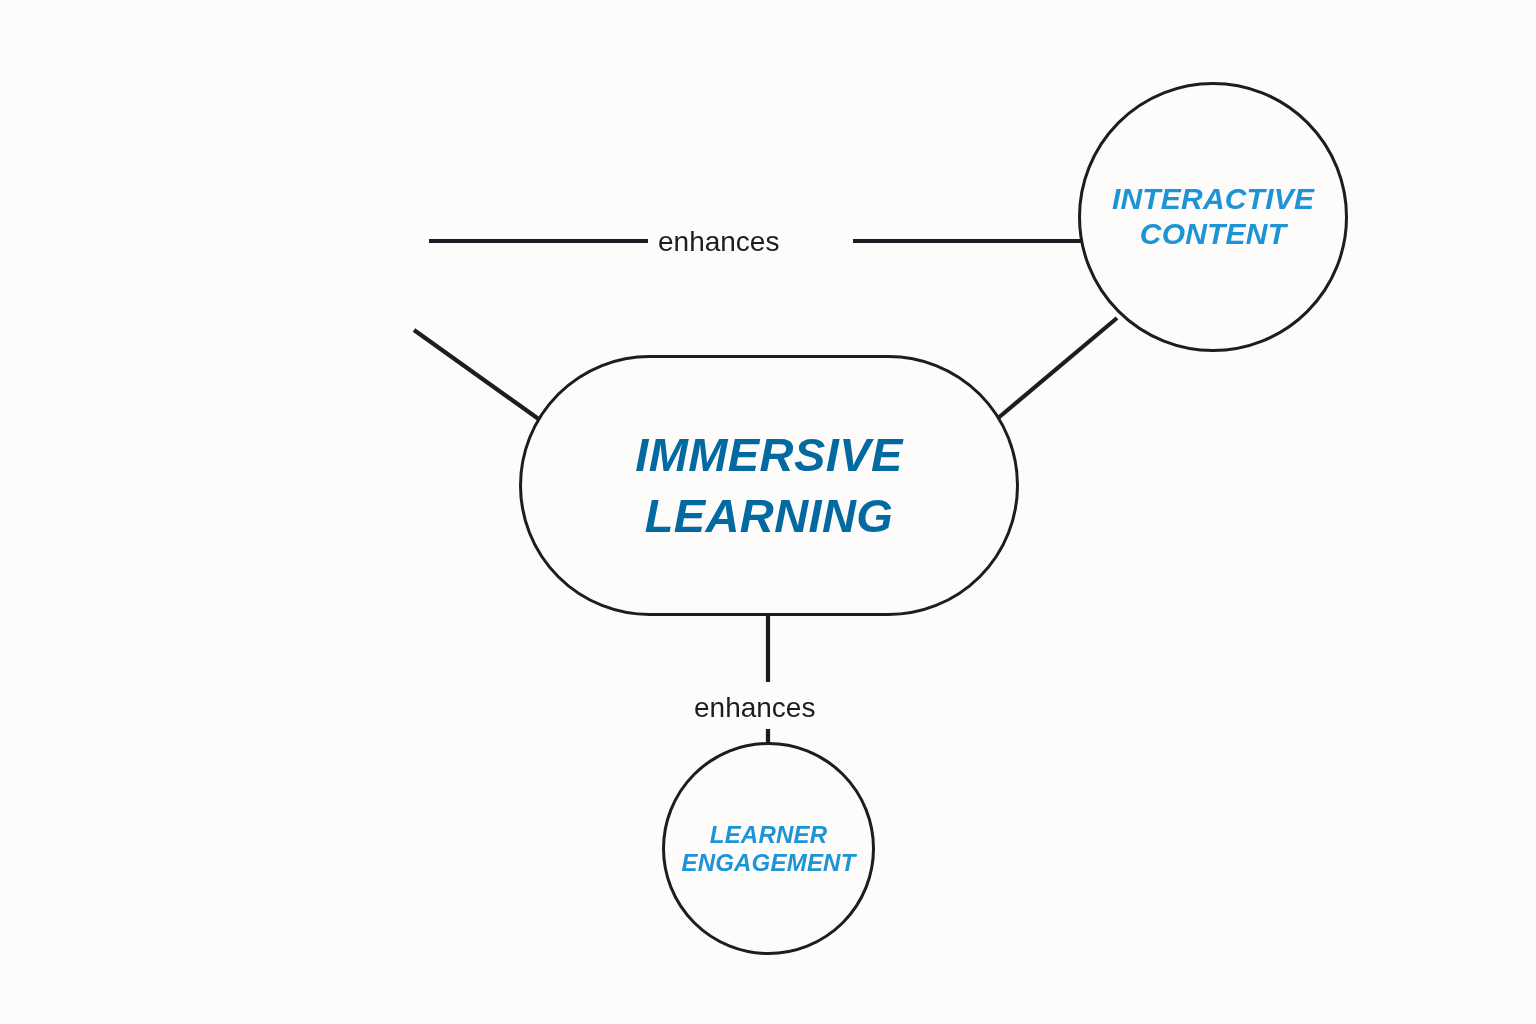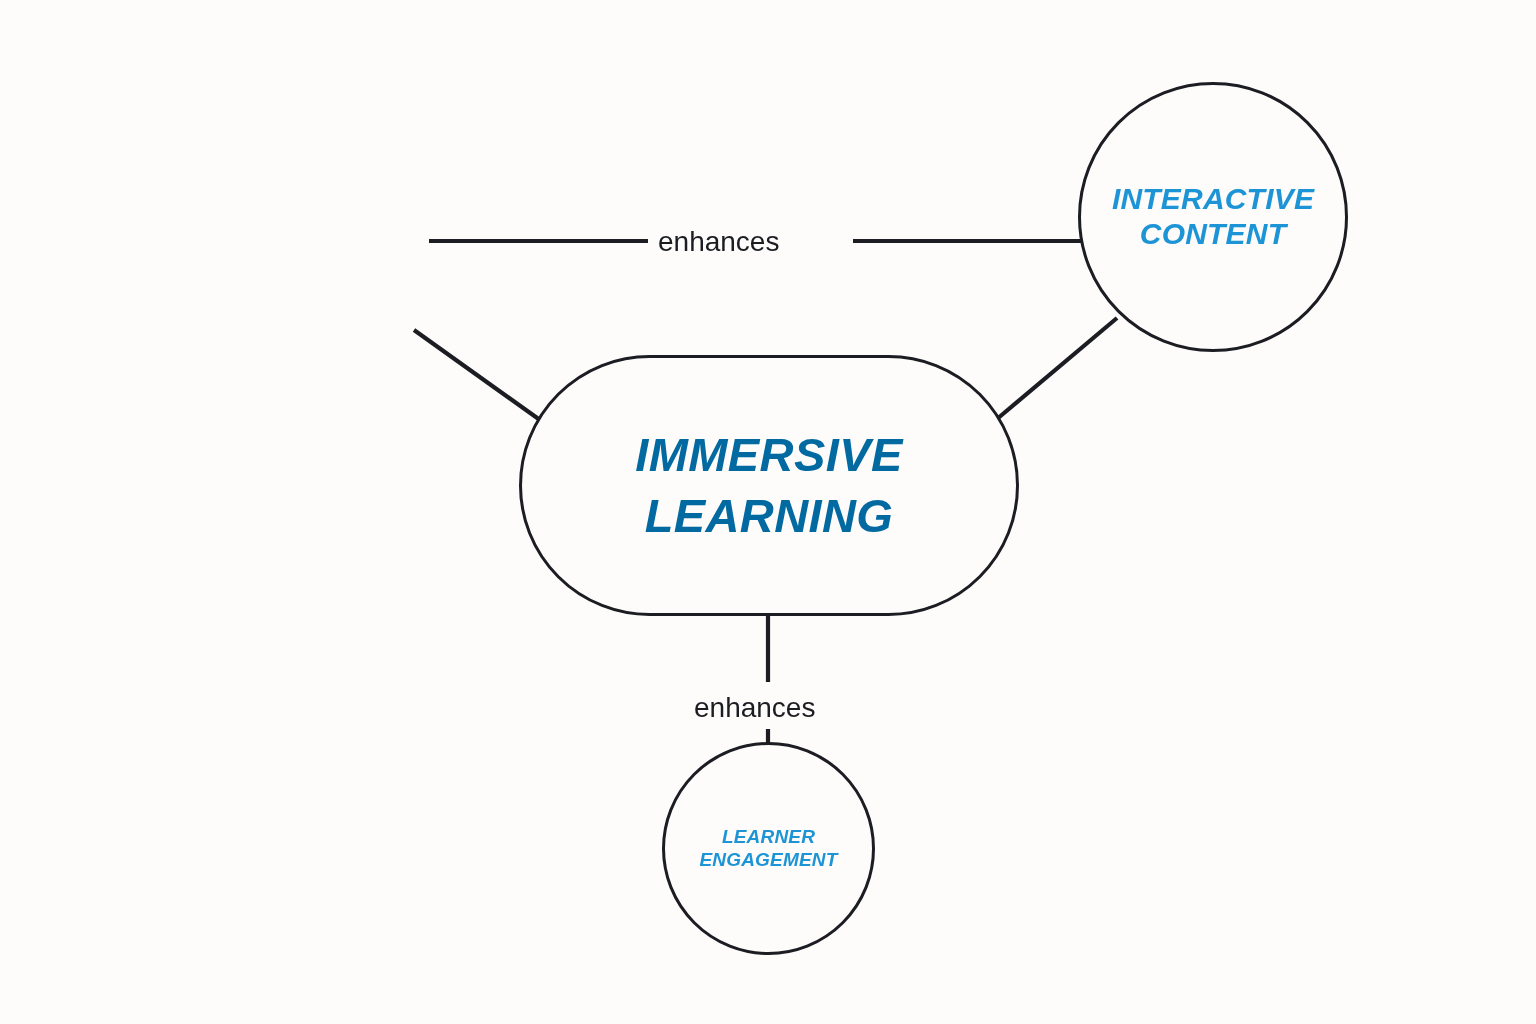--- a/index.html
+++ b/index.html
@@ -60,21 +60,21 @@
     width: 270px;
     height: 270px;
   }
   #node-learner-engagement {
     left: 662px;
     top: 742px;
     width: 213px;
     height: 213px;
   }
   #node-learner-engagement .node-label-circle {
-    font-size: 19px;
+    font-size: 24px;
   }
   #node-immersive-learning {
     left: 519px;
     top: 355px;
     width: 500px;
     height: 261px;
     border: 3.6px solid #1b1d23;
     border-radius: 131px;
   }
   .node-label-center {

